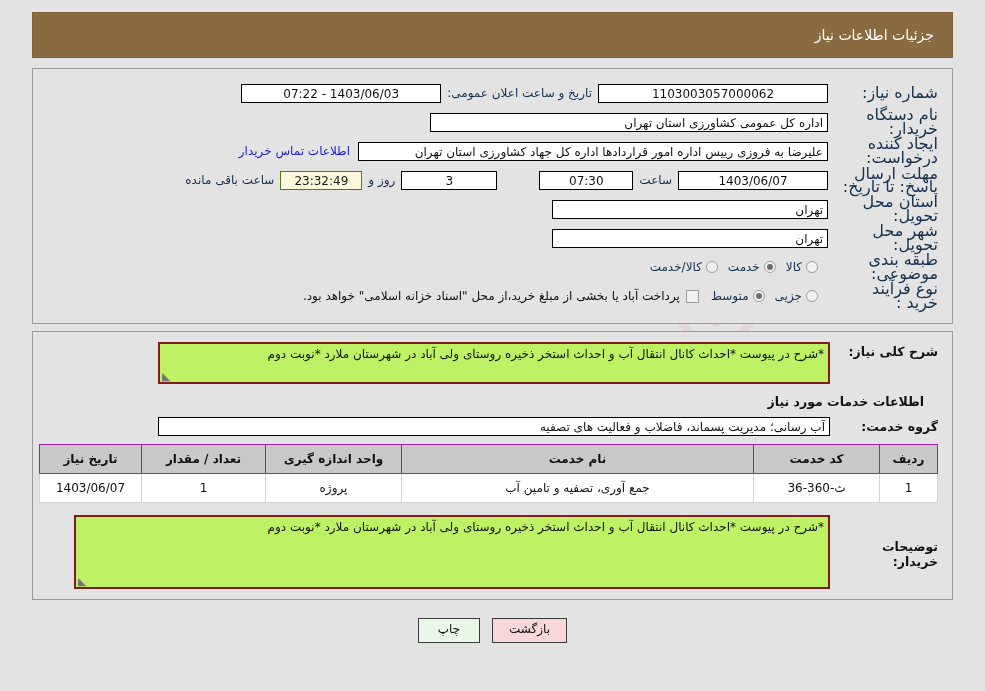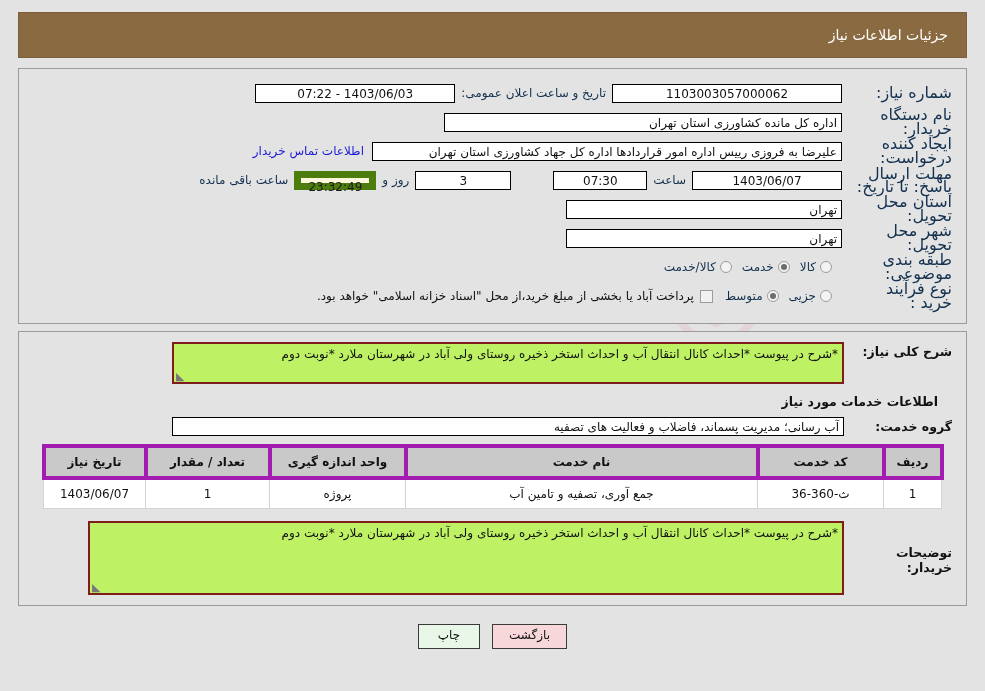--- a/index.html
+++ b/index.html
@@ -36,21 +36,21 @@
     font-family:"DejaVu Sans","Liberation Sans",sans-serif;
     font-size:52px;
     font-weight:bold;
     letter-spacing:1px;
     color:#c9c9c9;
     direction:ltr;
     white-space:nowrap;
   }
 
   
-  .page{position:relative;z-index:2;padding:0 18px;}
+  .page{position:relative;z-index:2;padding:0 32px;}
   .titlebar{
     margin:12px 0 0 0;
     height:46px;
     background:#8a6b41;
     border:1px solid #7d6039;
     display:flex;
     align-items:center;
     justify-content:flex-start;
     padding:0 18px;
     box-sizing:border-box;
@@ -112,21 +112,21 @@
   }
   .link{
     color:#1b1bd6;
     font-size:12px;
     padding:0 8px;
     white-space:nowrap;
     cursor:pointer;
   }
   .timer{
     background:#fbf8dc;
-    border:7px solid #4d7c0f;
+    border:1px solid #4d7c0f;
     height:19px;line-height:19px;
     box-sizing:border-box;
     width:82px;
     text-align:center;
     font-size:12px;
   }
 
   
   .w-need{width:230px;}
   .w-date{width:200px;}
@@ -215,21 +215,21 @@
   
   table.items{
     border-collapse:collapse;
     width:898px;
     margin:8px auto 0 auto;
     font-size:12px;
     table-layout:fixed;
   }
   table.items th{
     background:#c9c9c9;
-    border:4px solid #a21caf;
+    border:1px solid #a21caf;
     color:#111;
     font-weight:bold;
     height:26px;
     text-align:center;
     font-size:12px;
   }
   table.items td{
     background:#ffffff;
     border:1px solid #d4d4d4;
     height:26px;
@@ -281,21 +281,21 @@
 
     <div class="row">
       <span class="lbl">شماره نیاز:</span>
       <span class="fld c w-need">1103003057000062</span>
       <span class="inline-lbl">تاریخ و ساعت اعلان عمومی:</span>
       <span class="fld c w-date">1403/06/03 - 07:22</span>
     </div>
 
     <div class="row">
       <span class="lbl">نام دستگاه خریدار:</span>
-      <span class="fld w-org">اداره کل مانده کشاورزی استان تهران</span>
+      <span class="fld w-org">اداره کل عمومی کشاورزی استان تهران</span>
     </div>
 
     <div class="row">
       <span class="lbl">ایجاد کننده درخواست:</span>
       <span class="fld w-req">علیرضا به فروزی رییس اداره امور قراردادها اداره کل جهاد کشاورزی استان تهران</span>
       <span class="link">اطلاعات تماس خریدار</span>
     </div>
 
     <div class="row">
       <span class="lbl two">مهلت ارسال پاسخ: تا تاریخ:</span>

